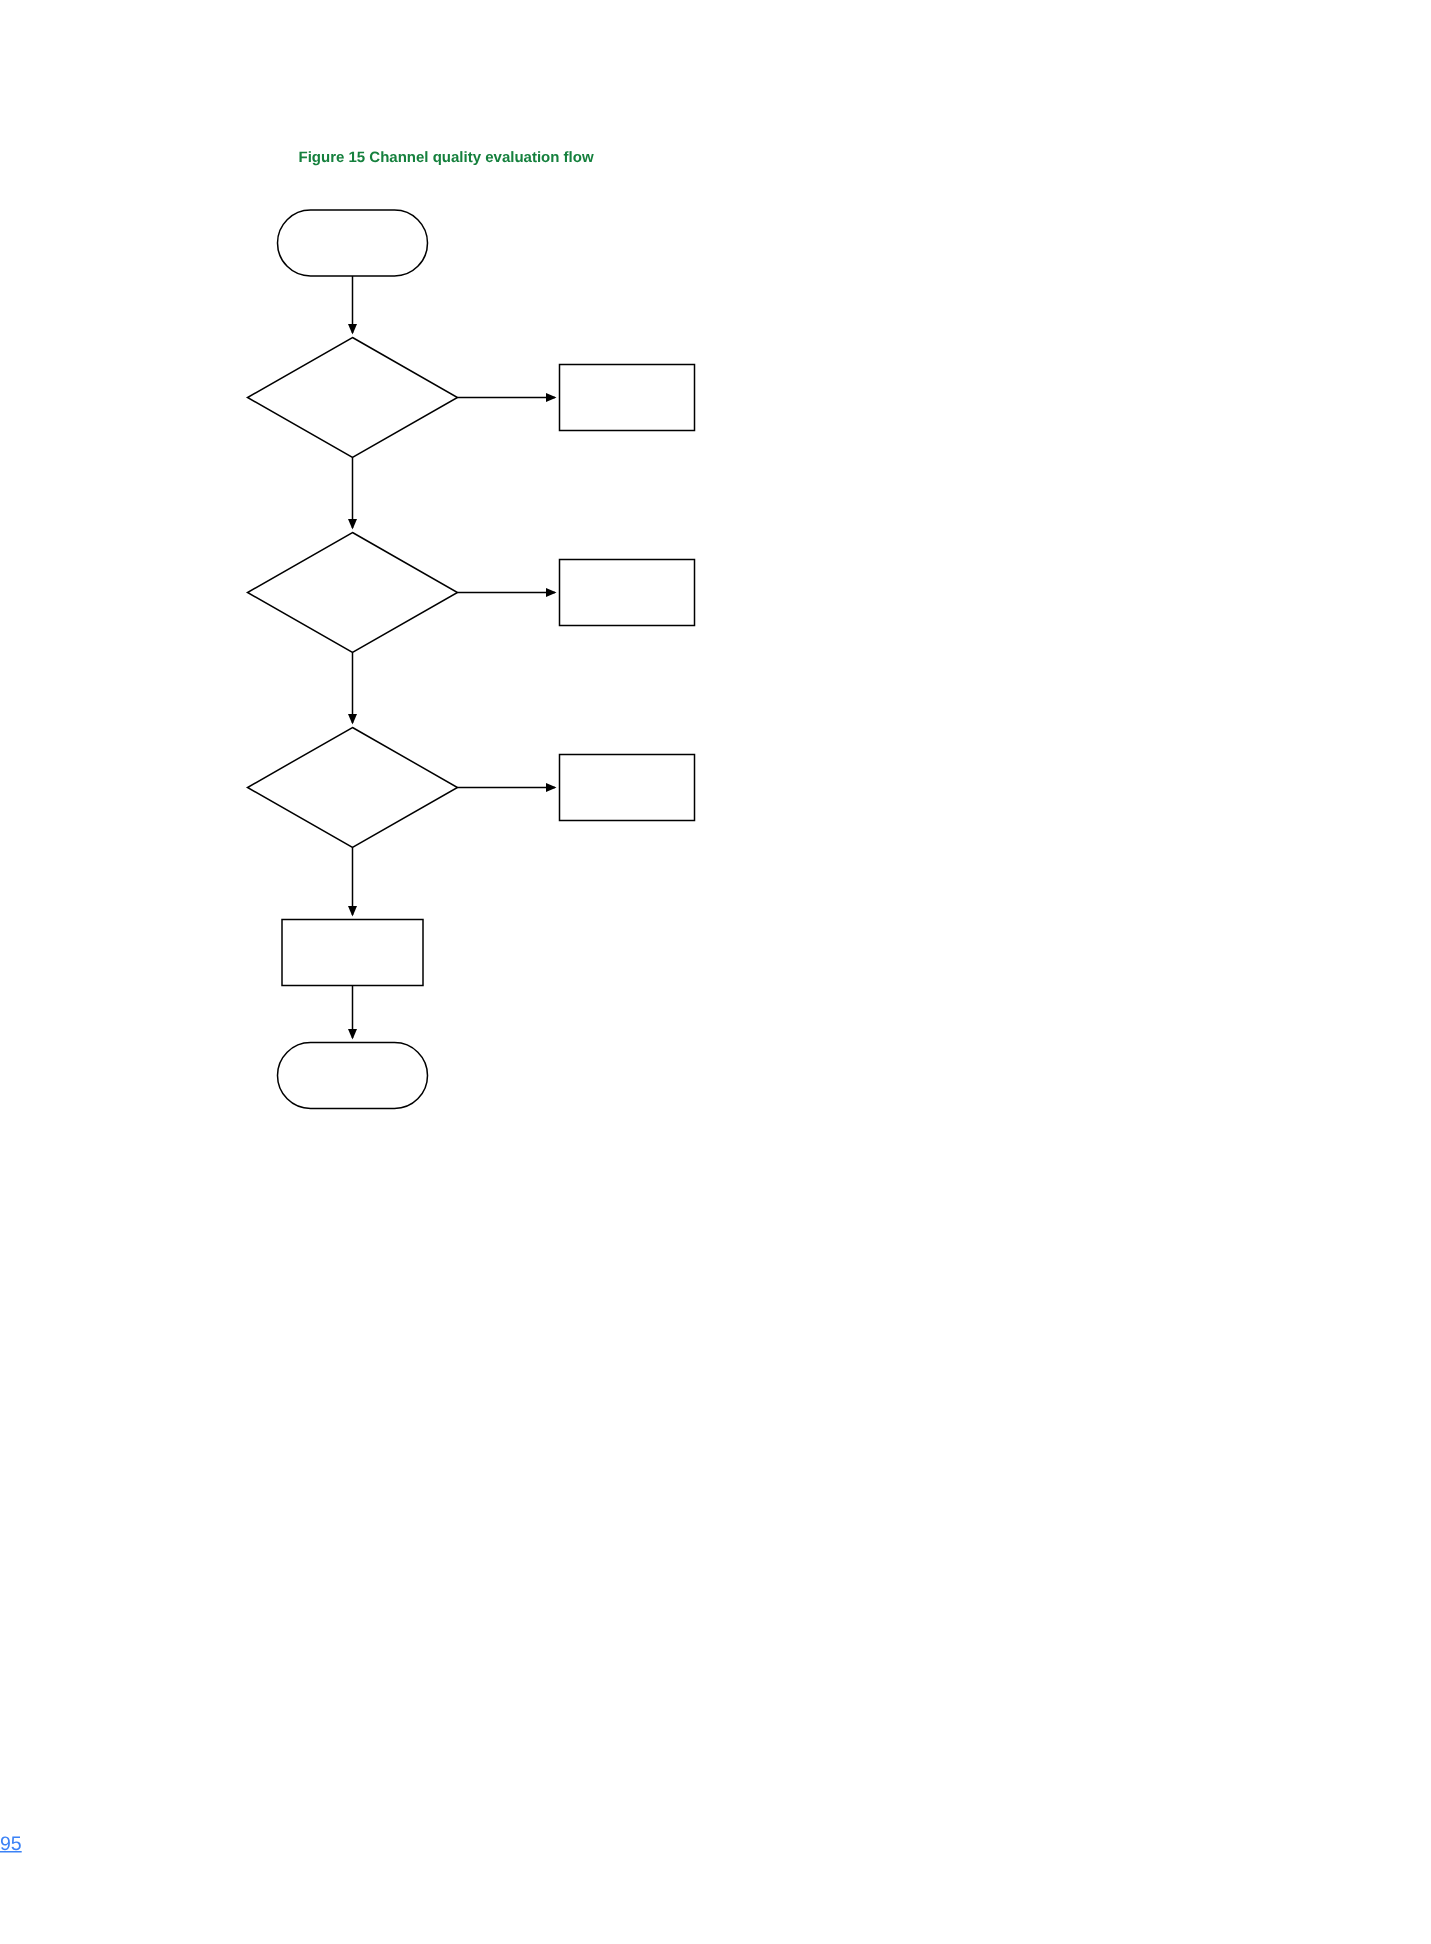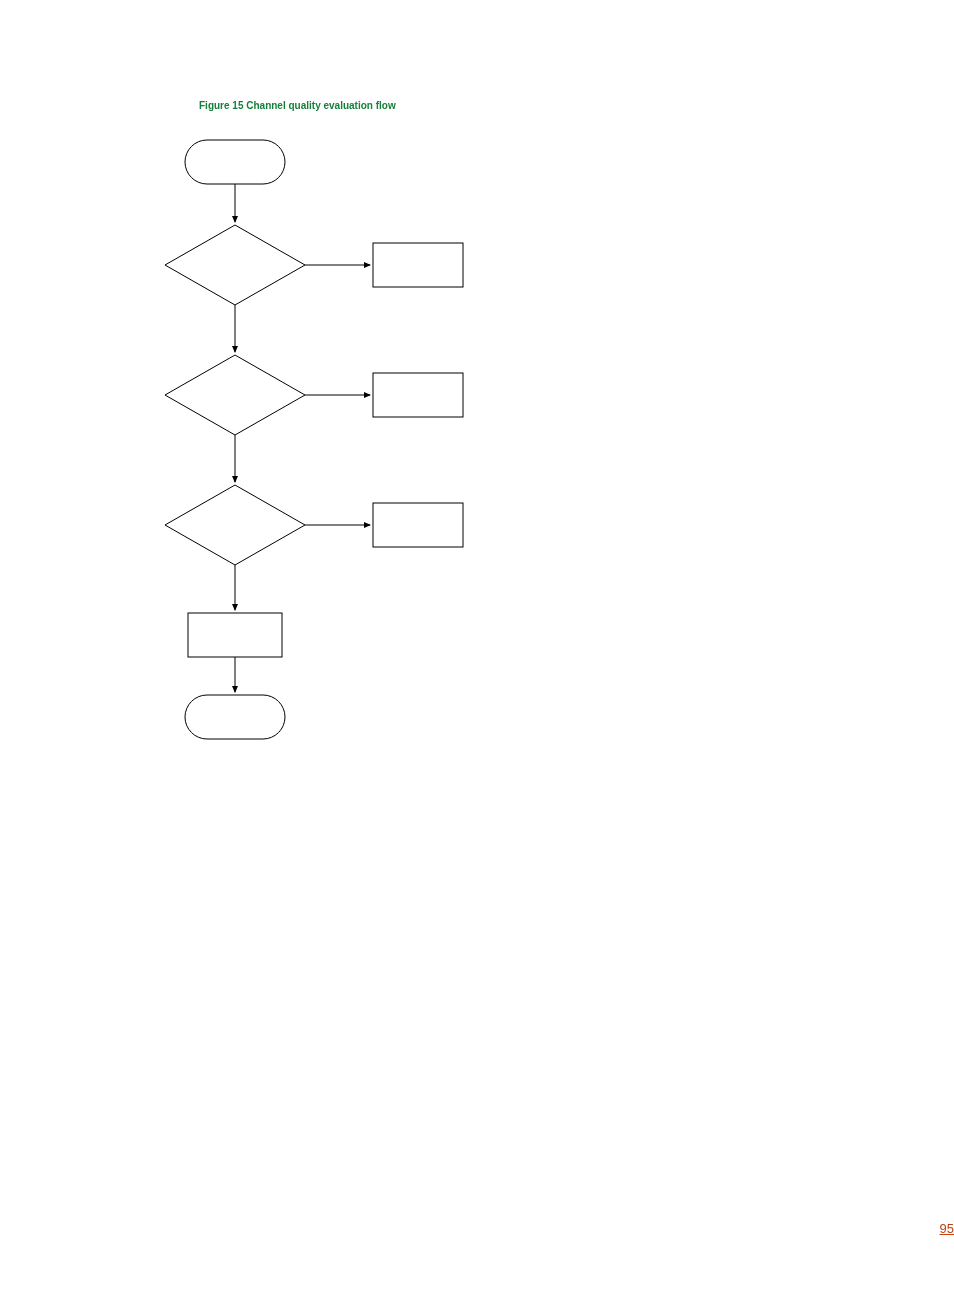--- a/index.html
+++ b/index.html
@@ -24,23 +24,23 @@
     position: absolute;
     left: 155px;
     top: 130px;
     width: 400px;
     height: 650px;
   }
   .page-number {
     position: absolute;
     bottom: 60px;
     width: 100%;
-    text-align: right;
+    text-align: left;
     font-size: 13px;
-    color: #c2410c;
+    color: #3b82f6;
     text-decoration: underline;
   }
   svg {
     overflow: visible;
   }
 </style>
 </head>
 <body>
 
 <div class="figure-title">Figure 15 Channel quality evaluation flow</div>

